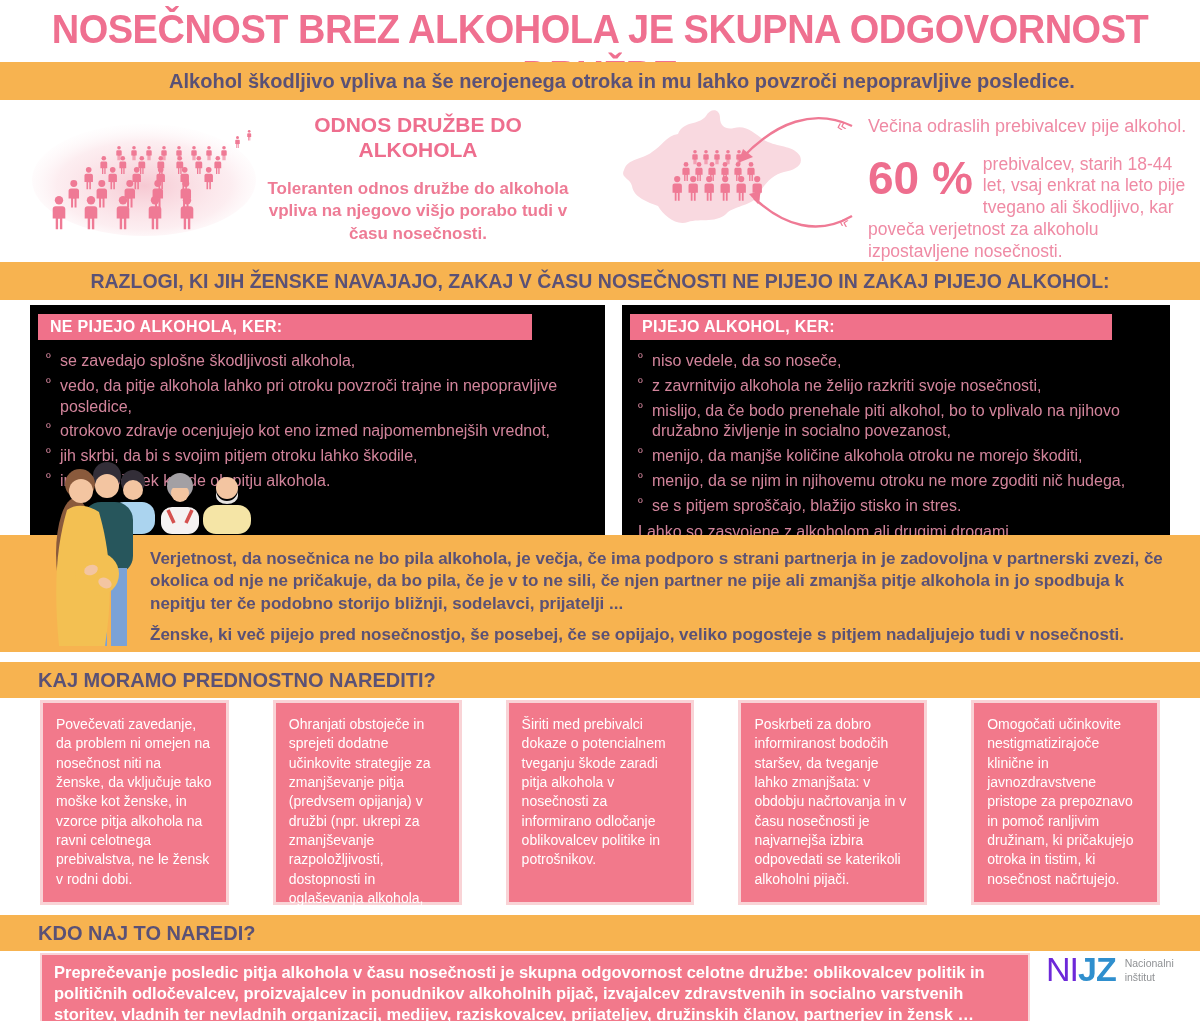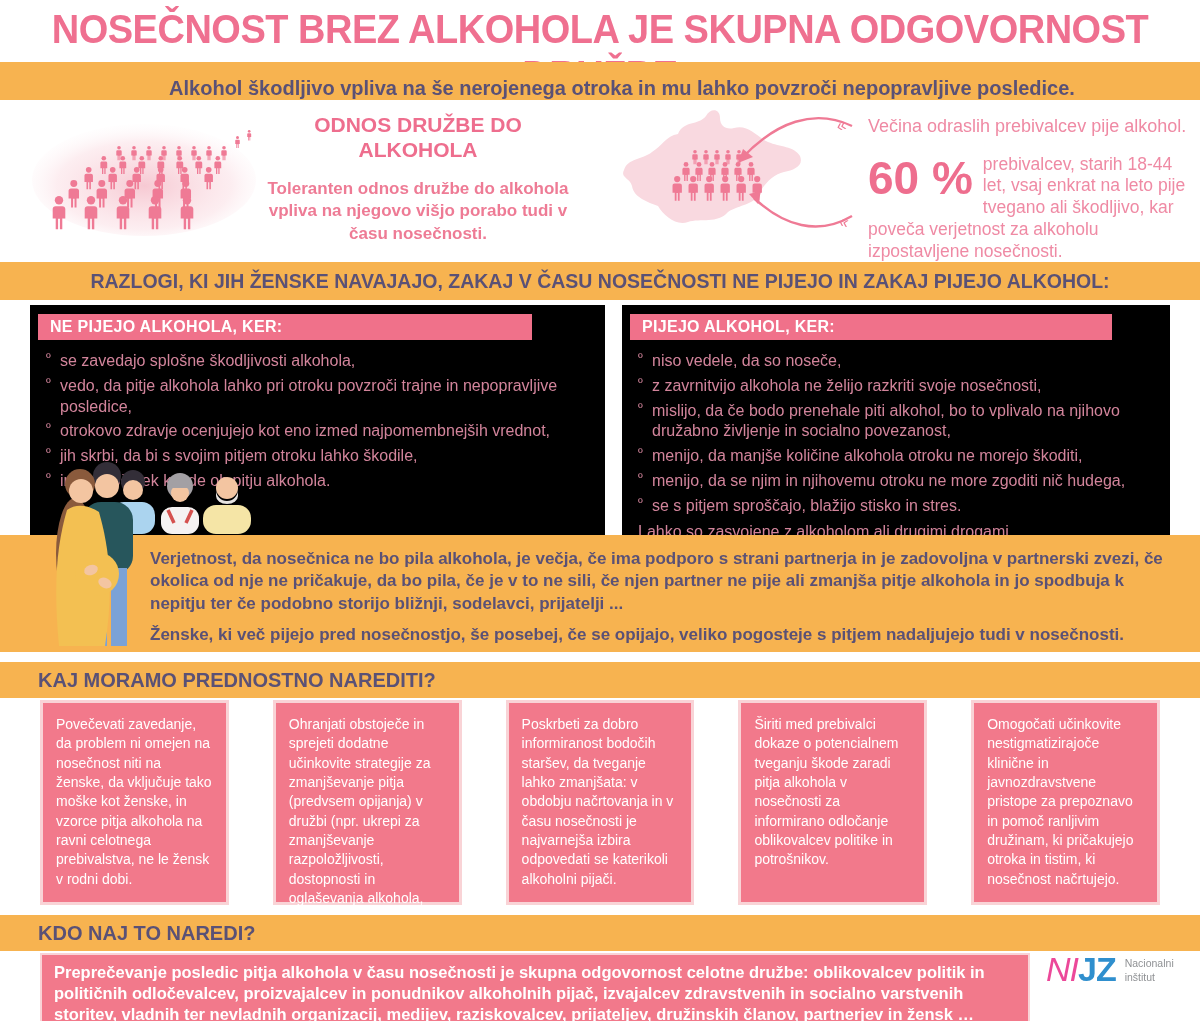--- a/index.html
+++ b/index.html
@@ -9,21 +9,21 @@
   }
   
   .main-title{
     position:absolute;top:6px;left:0;right:0;margin:0;text-align:center;
     font-size:38px;font-weight:700;color:#ef7090;letter-spacing:-0.5px;
     transform:scaleY(1.08);transform-origin:top center;
   }
   
   .band{position:absolute;left:0;right:0;background:#f7b350;}
   .band-subtitle{top:62px;height:38px;}
-  .band-subtitle p{margin:7px;line-height:38px;text-align:center;font-size:20px;font-weight:700;color:#5a5176;padding-left:44px;}
+  .band-subtitle p{margin:0;line-height:38px;text-align:center;font-size:20px;font-weight:700;color:#5a5176;padding-left:44px;}
   .band-reasons{top:262px;height:38px;}
   .band-reasons p{margin:0;line-height:38px;text-align:center;font-size:19.5px;font-weight:700;color:#5a5176;}
   .band-likelihood{top:535px;height:117px;}
   .lk-text{position:absolute;left:150px;right:28px;top:13px;}
   .lk-text p{margin:0 0 9px 0;font-size:17px;font-weight:700;color:#5a5176;line-height:1.32;}
   .band-heading{height:36px;}
   .band-heading h3{margin:0;line-height:36px;padding-left:38px;font-size:20px;font-weight:700;color:#5a5176;}
   .band-priorities{top:662px;}
   .band-who{top:915px;}
   
@@ -54,21 +54,21 @@
   
   .boxes{position:absolute;top:700px;left:40px;right:40px;height:205px;display:flex;gap:44px;}
   .pbox{flex:1;background:#f2798b;border:3px solid #f9d3d6;padding:12px 13px;box-sizing:border-box;
         color:#ffffff;font-size:14px;line-height:1.38;}
   
   .who-box{position:absolute;left:40px;top:953px;width:962px;background:#f2798b;border:2px solid #f9d3d6;
            padding:7px 12px;color:#ffffff;font-weight:700;font-size:16.5px;line-height:1.27;}
   
   .logo{position:absolute;left:1046px;top:952px;display:flex;align-items:flex-start;gap:9px;}
   .logo-mark{font-size:34px;line-height:1;letter-spacing:-1px;}
-  .logo-ni{color:#ec4899;font-weight:400;font-style:italic;}
+  .logo-ni{color:#6d28d9;font-weight:400;}
   .logo-jz{color:#2f8fce;font-weight:700;}
   .logo-tag{display:flex;flex-direction:column;font-size:10.5px;line-height:1.3;margin-top:5px;gap:40px;}
   .logo-t1{color:#8f9194;}
   .logo-za{color:#8f9194;}
   .logo-jzb{color:#2f8fce;font-weight:700;}
 </style>
 </head>
 <body>
 
 <div class="poster">
@@ -246,22 +246,22 @@
 
   <div class="band band-likelihood">
     <div class="lk-text">
       <p>Verjetnost, da nosečnica ne bo pila alkohola, je večja, če ima podporo s strani partnerja in je zadovoljna v partnerski zvezi, če okolica od nje ne pričakuje, da bo pila, če je v to ne sili, če njen partner ne pije ali zmanjša pitje alkohola in jo spodbuja k nepitju ter če podobno storijo bližnji, sodelavci, prijatelji ...</p>
       <p>Ženske, ki več pijejo pred nosečnostjo, še posebej, če se opijajo, veliko pogosteje s pitjem nadaljujejo tudi v nosečnosti.</p>
     </div>
   </div>
   <div class="boxes">
     <div class="pbox">Povečevati zavedanje, da problem ni omejen na nosečnost niti na ženske, da vključuje tako moške kot ženske, in vzorce pitja alkohola na ravni celotnega prebivalstva, ne le žensk v rodni dobi.</div>
     <div class="pbox">Ohranjati obstoječe in sprejeti dodatne učinkovite strategije za zmanjševanje pitja (predvsem opijanja) v družbi (npr. ukrepi za zmanjševanje razpoložljivosti, dostopnosti in oglaševanja alkohola, prepoznava tveganih in škodljivih pivcev, zdravljenje odvisnosti).</div>
+    <div class="pbox">Širiti med prebivalci dokaze o potencialnem tveganju škode zaradi pitja alkohola v nosečnosti za informirano odločanje oblikovalcev politike in potrošnikov.</div>
     <div class="pbox">Poskrbeti za dobro informiranost bodočih staršev, da tveganje lahko zmanjšata: v obdobju načrtovanja in v času nosečnosti je najvarnejša izbira odpovedati se katerikoli alkoholni pijači.</div>
-    <div class="pbox">Širiti med prebivalci dokaze o potencialnem tveganju škode zaradi pitja alkohola v nosečnosti za informirano odločanje oblikovalcev politike in potrošnikov.</div>
     <div class="pbox">Omogočati učinkovite nestigmatizirajoče klinične in javnozdravstvene pristope za prepoznavo in pomoč ranljivim družinam, ki pričakujejo otroka in tistim, ki nosečnost načrtujejo.</div>
   </div>
 
   <div class="band band-heading band-who">
     <h3>KDO NAJ TO NAREDI?</h3>
   </div>
   <div class="who-box">Preprečevanje posledic pitja alkohola v času nosečnosti je skupna odgovornost celotne družbe: oblikovalcev politik in političnih odločevalcev, proizvajalcev in ponudnikov alkoholnih pijač, izvajalcev zdravstvenih in socialno varstvenih storitev, vladnih ter nevladnih organizacij, medijev, raziskovalcev, prijateljev, družinskih članov, partnerjev in žensk …</div>
 
   <div class="logo">
     <div class="logo-mark"><span class="logo-ni">NI</span><span class="logo-jz">JZ</span></div>

